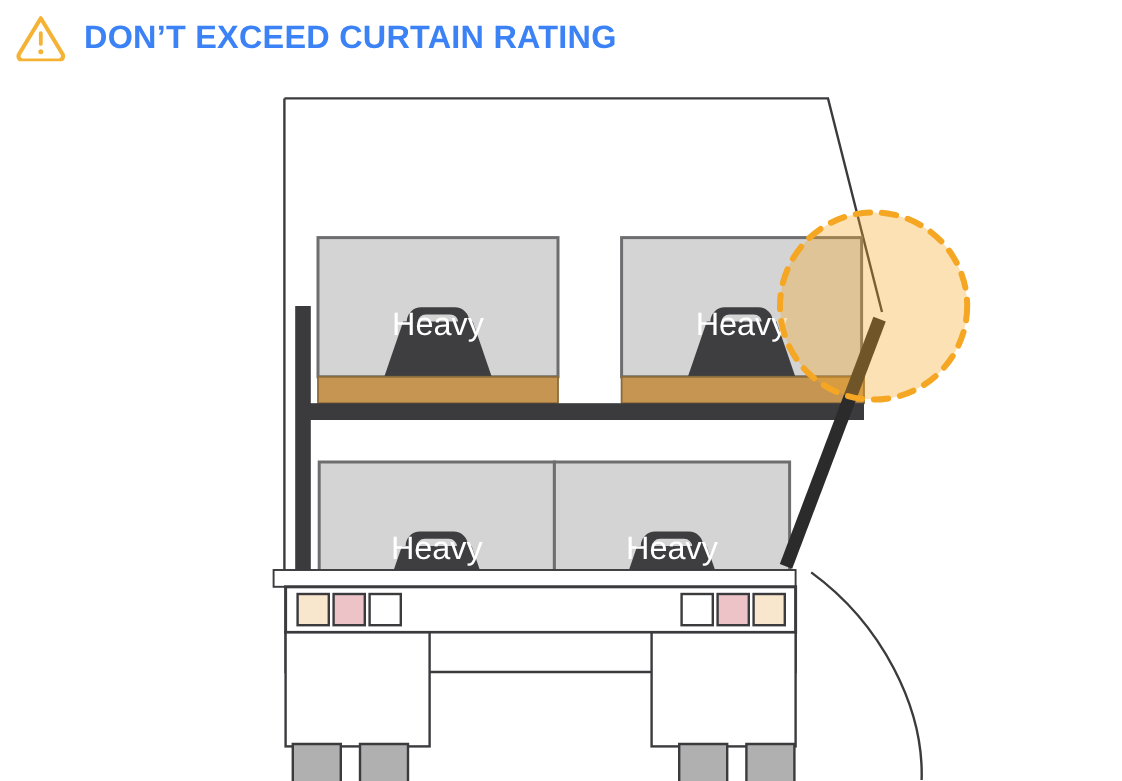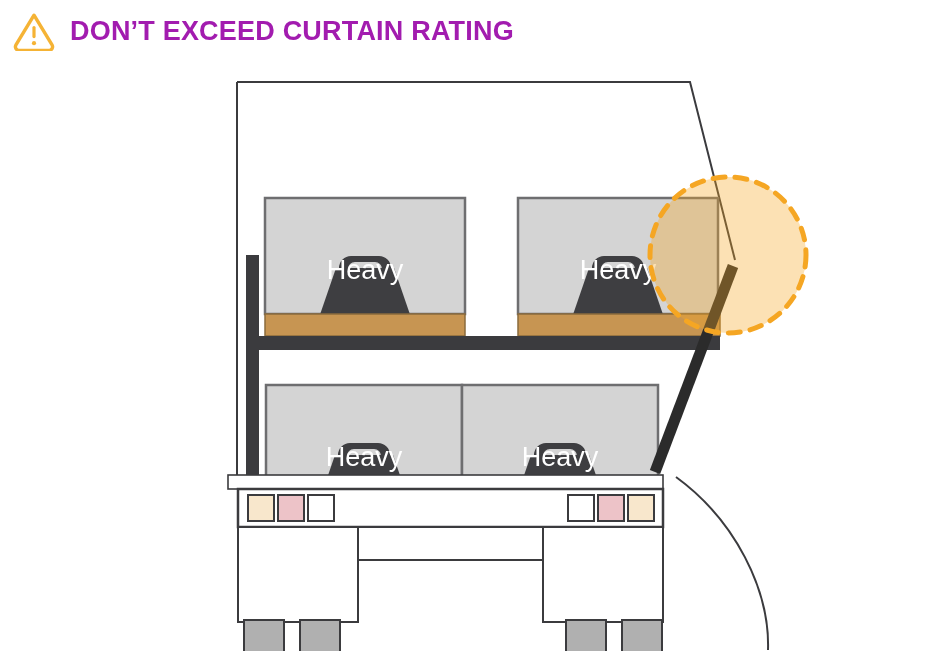--- a/index.html
+++ b/index.html
@@ -32,21 +32,21 @@
     width: 44px;
     height: 40px;
     flex: 0 0 auto;
     display: block;
   }
   .warning-title {
     font-family: "Liberation Sans", sans-serif;
     font-size: 27px;
     font-weight: bold;
     letter-spacing: 0.2px;
-    color: #a21caf;
+    color: #3b82f6;
     white-space: nowrap;
     line-height: 1;
   }
 
   .illustration {
     position: absolute;
     left: 0;
     top: 50px;
     width: 935px;
     height: 601px;

